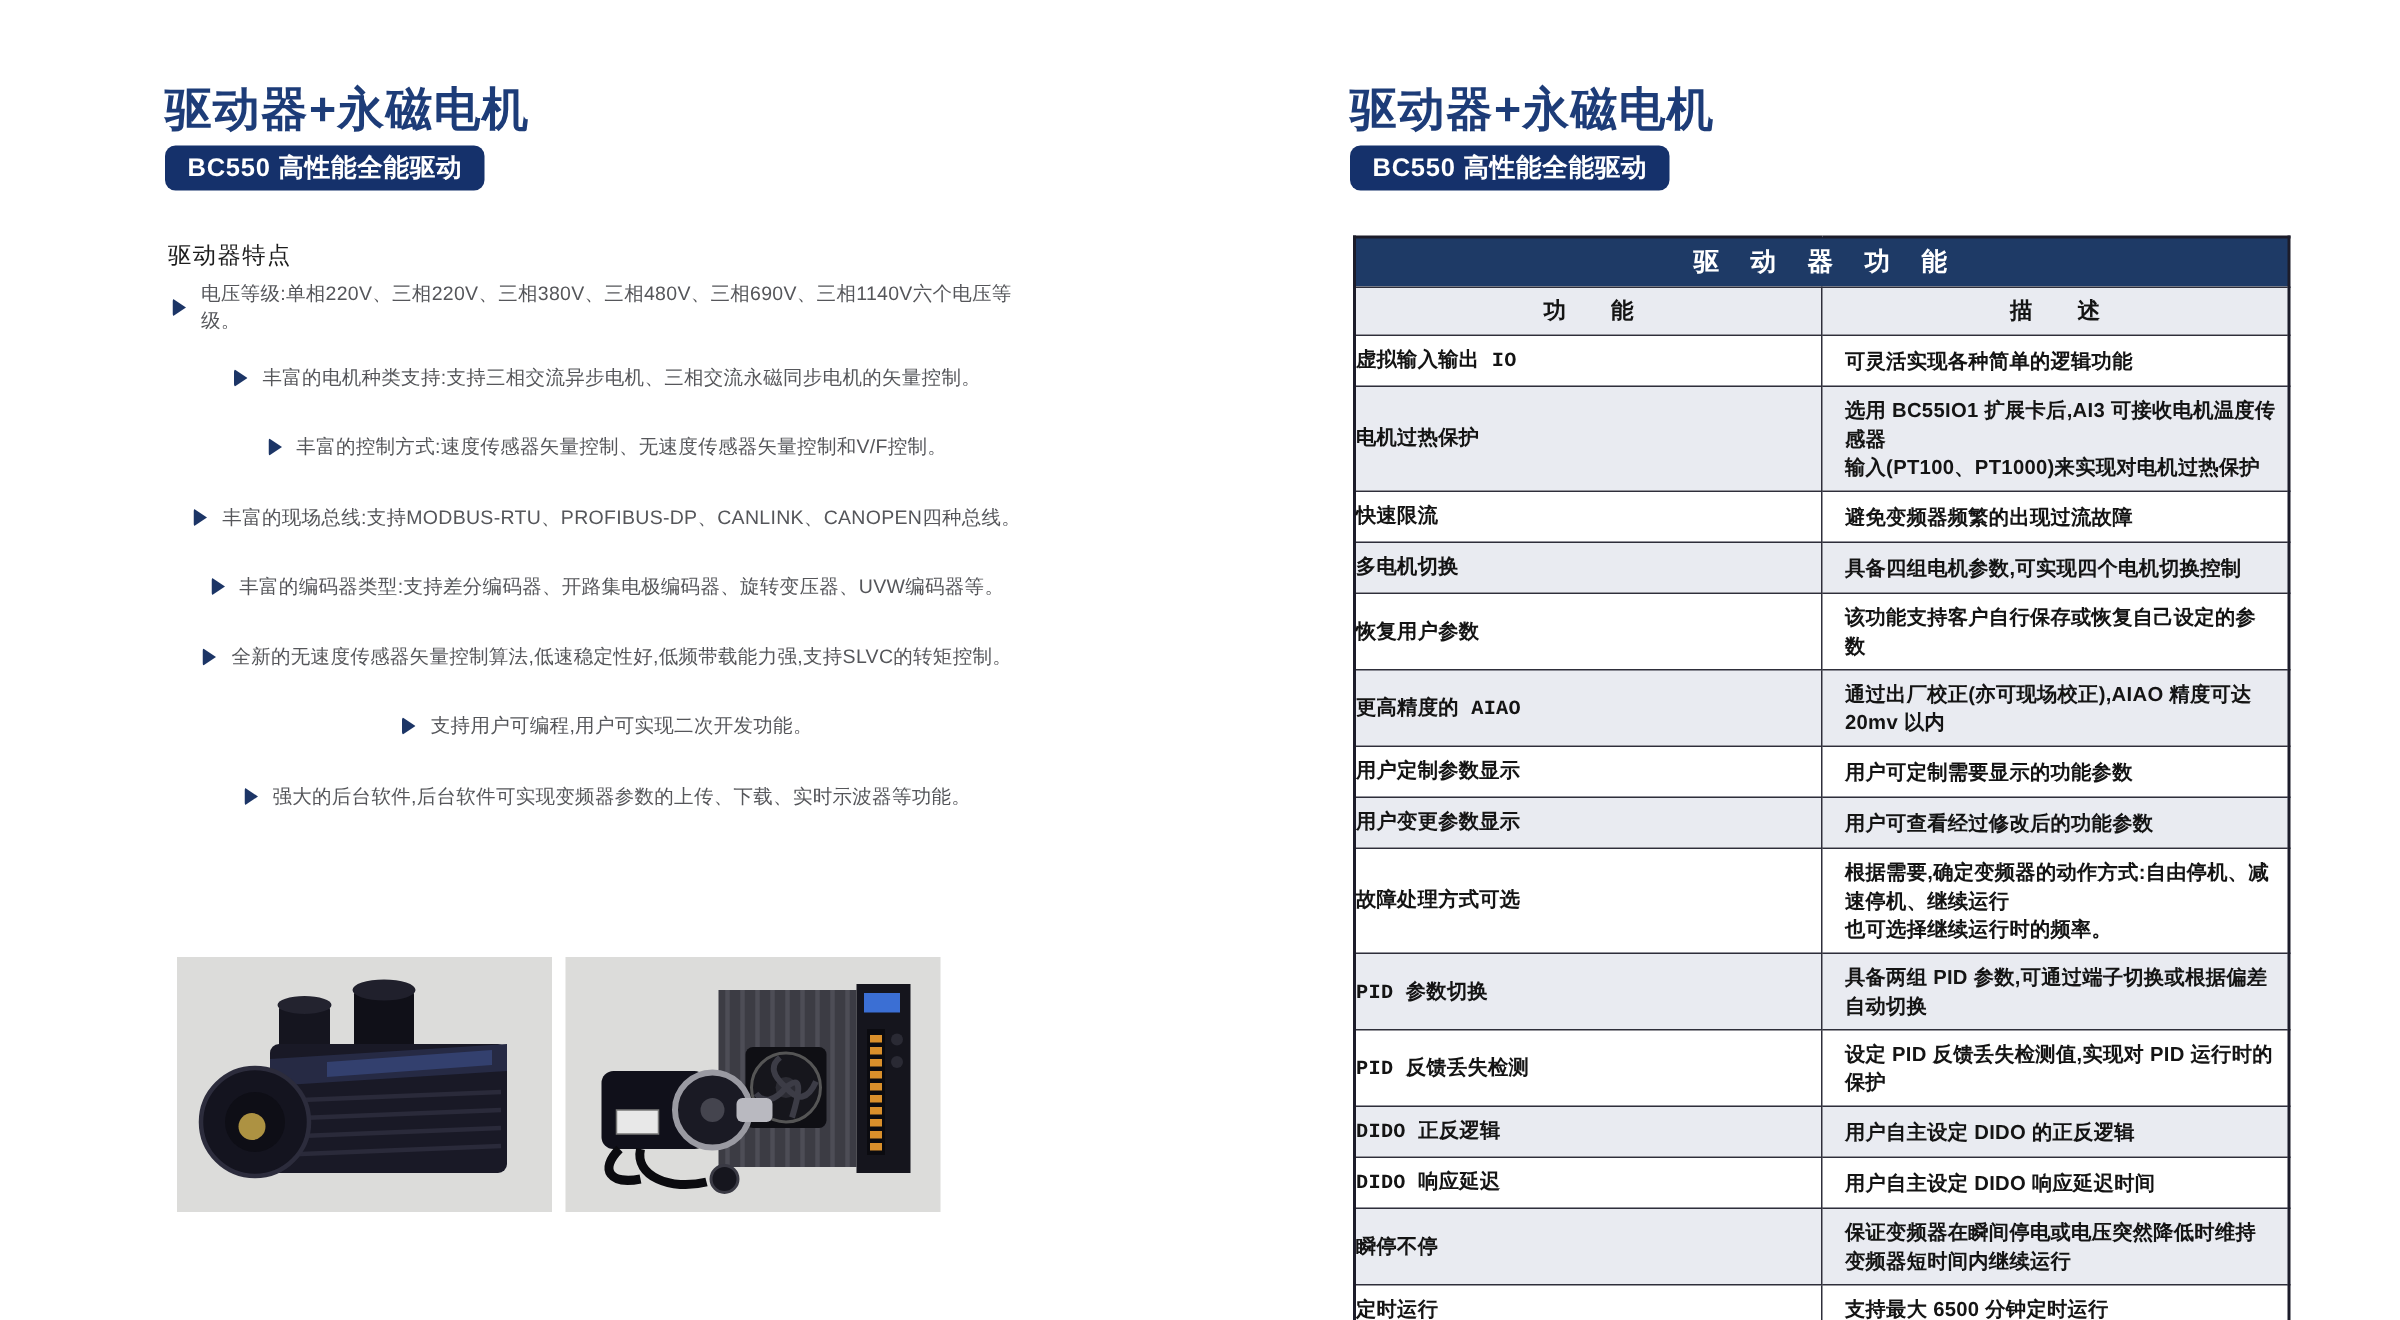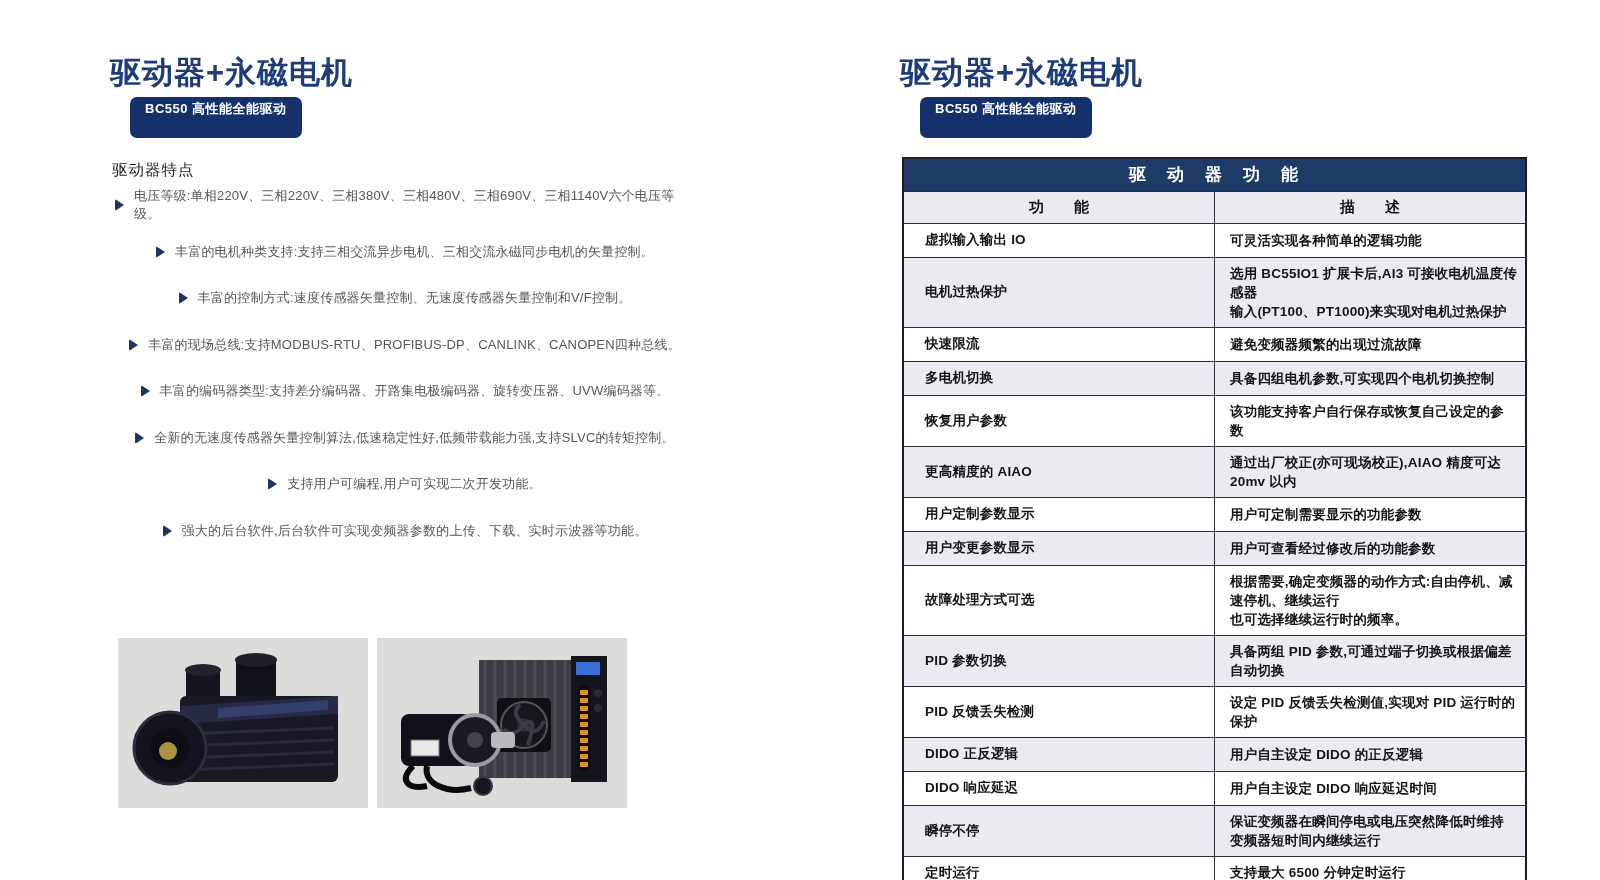--- a/index.html
+++ b/index.html
@@ -15,25 +15,24 @@
 
   .page-title {
     position:absolute; left:110px; top:52px;
     font-size:31px; font-weight:800; color:var(--title-blue,#1d3c78);
     letter-spacing:1px;
   }
   #page-right .page-title { left:100px; }
 
   .product-badge {
     position:absolute; left:110px; top:97px;
-    display:inline-block; padding:3px 15px 20px 15px;
+    display:inline-block; padding:3px 15px 4px 15px;
     background:var(--badge-bg,#15316b); color:#ffffff;
-    font-size:13px; font-weight:600; letter-spacing:0.5px;
+    font-size:17px; font-weight:600; letter-spacing:0.5px;
     border-radius:7px;
-    margin-left:20px;
   }
   #page-right .product-badge { left:100px; }
 
   .section-heading {
     position:absolute; left:112px; top:160px;
     font-size:15.5px; font-weight:400; color:#1c1c1c; letter-spacing:1px;
   }
 
   .feature-list {
     position:absolute; left:115px; top:182px; width:580px;
@@ -67,22 +66,22 @@
   .table-title-cell {
     height:33px; background:var(--table-header-bg,#1e3a66); color:#ffffff;
     font-size:17px; font-weight:800; text-align:center; letter-spacing:2px;margin-left:47px;
   }
   .col-head {
     height:32px; background:var(--row-alt-bg,#e9ebf1); color:#141414;
     font-size:15px; font-weight:800; text-align:center;
   }
   .col-func { width:133px; }
   .func-cell {
-    height:34px; padding-left:21px; font-size:13.5px; font-weight:700;
-    color:#141414; vertical-align:middle; letter-spacing:0.2px;
+    height:34px; padding-left:0; font-size:13.5px; font-weight:700;
+    color:#141414; vertical-align:middle; letter-spacing:0.2px;font-family:Liberation Mono, monospace;
   }
   .desc-cell {
     padding:6px 8px 6px 15px; font-size:13.5px; font-weight:700;
     color:#141414; vertical-align:middle; line-height:19px;
     white-space:pre-line; letter-spacing:0.2px;margin-left:48px;
   }
   .func-table tbody tr:nth-child(even) td { background:var(--row-alt-bg,#e9ebf1); }
   .func-table tbody tr:nth-child(odd)  td { background:#ffffff; }
 </style>
 </head>

